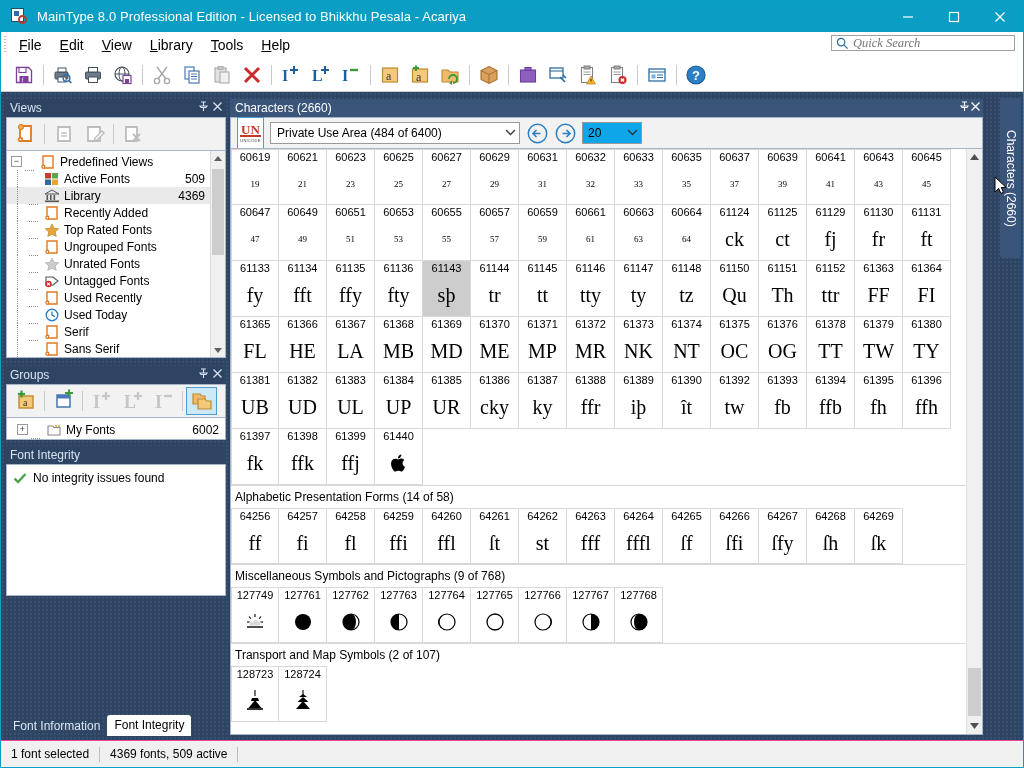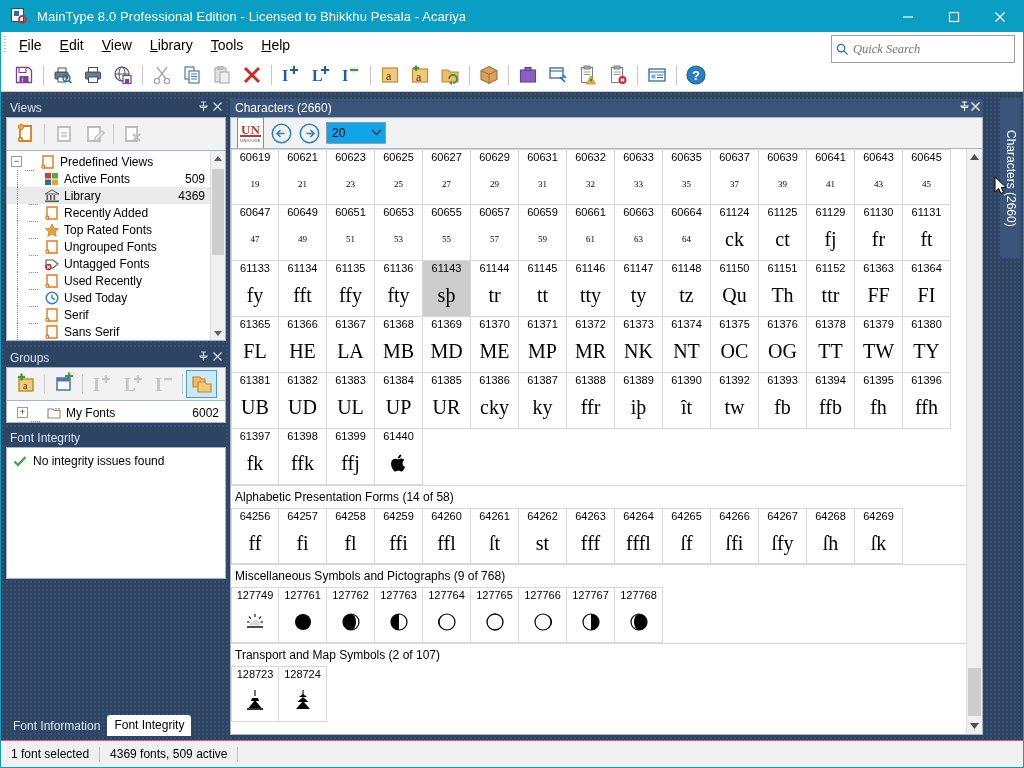--- a/index.html
+++ b/index.html
@@ -60,21 +60,21 @@
     content: ""; position: absolute; left: 3px; top: 4px; width: 2px; height: 18px;
     background-image: repeating-linear-gradient(to bottom,#b9b9b9 0 1px, transparent 1px 3px);
   }
   .menu-item {
     padding: 3px 9px; color: #000; font-size: 14px;
     display: inline-block;
   }
   .menu-item u { text-decoration: underline; }
   .search-wrap {
     position: absolute; right: 8px; top: 3px;
-    width: 184px; height: 28px;
+    width: 184px; height: 16px;
     border: 1px solid #a0a0a0; background: #fff;
     display: flex; align-items: center; padding-left: 4px;
   }
   .search-wrap svg { flex: none; }
   .search-input {
     border: none; outline: none; width: 100%;
     font-family: "Liberation Serif", serif;
     font-style: italic; font-size: 12.5px; color: #333;
     padding-left: 4px; background: transparent;
   }
@@ -644,20 +644,31 @@
                   </svg>
                 </div>
                 <div class="tlabel">Ungrouped Fonts</div>
               </div>
               <div class="trow">
                 <div class="tvline"></div>
                 <div class="tindent"></div>
                 <div class="tdash"></div>
                 <div class="ticon">
                   <svg width="16" height="14" viewBox="0 0 16 14">
+                    <path d="M8 1l2 4.3 4.6.5-3.4 3.1 1 4.5L8 11.1 3.8 13.4l1-4.5L1.4 5.8 6 5.3z" fill="#cccccc" stroke="#b0b0b0" stroke-width=".8"></path>
+                  </svg>
+                </div>
+                <div class="tlabel">Unrated Fonts</div>
+              </div>
+              <div class="trow">
+                <div class="tvline"></div>
+                <div class="tindent"></div>
+                <div class="tdash"></div>
+                <div class="ticon">
+                  <svg width="16" height="14" viewBox="0 0 16 14">
                     <path d="M2 3h7l5 4-5 4H2z" fill="#fff" stroke="#555" stroke-width="1.1"></path>
                     <circle cx="4.5" cy="10" r="3.2" fill="#cc2a2a"></circle>
                     <line x1="3.2" y1="8.7" x2="5.8" y2="11.3" stroke="#fff" stroke-width="1.2"></line>
                     <line x1="5.8" y1="8.7" x2="3.2" y2="11.3" stroke="#fff" stroke-width="1.2"></line>
                   </svg>
                 </div>
                 <div class="tlabel">Untagged Fonts</div>
               </div>
               <div class="trow">
                 <div class="tvline"></div>
@@ -838,20 +849,28 @@
               <line x1="1.5" y1="1.5" x2="9.5" y2="9.5" stroke="#fff" stroke-width="1.2"></line>
               <line x1="9.5" y1="1.5" x2="1.5" y2="9.5" stroke="#fff" stroke-width="1.2"></line>
             </svg>
         </div>
       </div>
 
       <div class="chars-toolbar">
         <div class="uni-badge">
           <div class="u-big">UN</div>
           <div class="u-small">UNICODE</div>
+        </div>
+        <div class="range-select">
+          <span class="rs-label">Private Use Area (484 of 6400)</span>
+          <span class="caret">
+            <svg width="11" height="7" viewBox="0 0 11 7">
+                <path d="M1 1l4.5 4.5L10 1" fill="none" stroke="#333" stroke-width="1.3"></path>
+              </svg>
+          </span>
         </div>
         <div class="nav-circle">
           <svg width="21" height="21" viewBox="0 0 21 21">
             <circle cx="10.5" cy="10.5" r="9.2" fill="none" stroke="#2b7fc4" stroke-width="1.5"></circle>
             <path d="M13.5 10.5H6.5M9.5 7l-3.5 3.5L9.5 14" fill="none" stroke="#2b7fc4" stroke-width="1.6"></path>
           </svg>
         </div>
         <div class="nav-circle">
           <svg width="21" height="21" viewBox="0 0 21 21">
             <circle cx="10.5" cy="10.5" r="9.2" fill="none" stroke="#2b7fc4" stroke-width="1.5"></circle>

